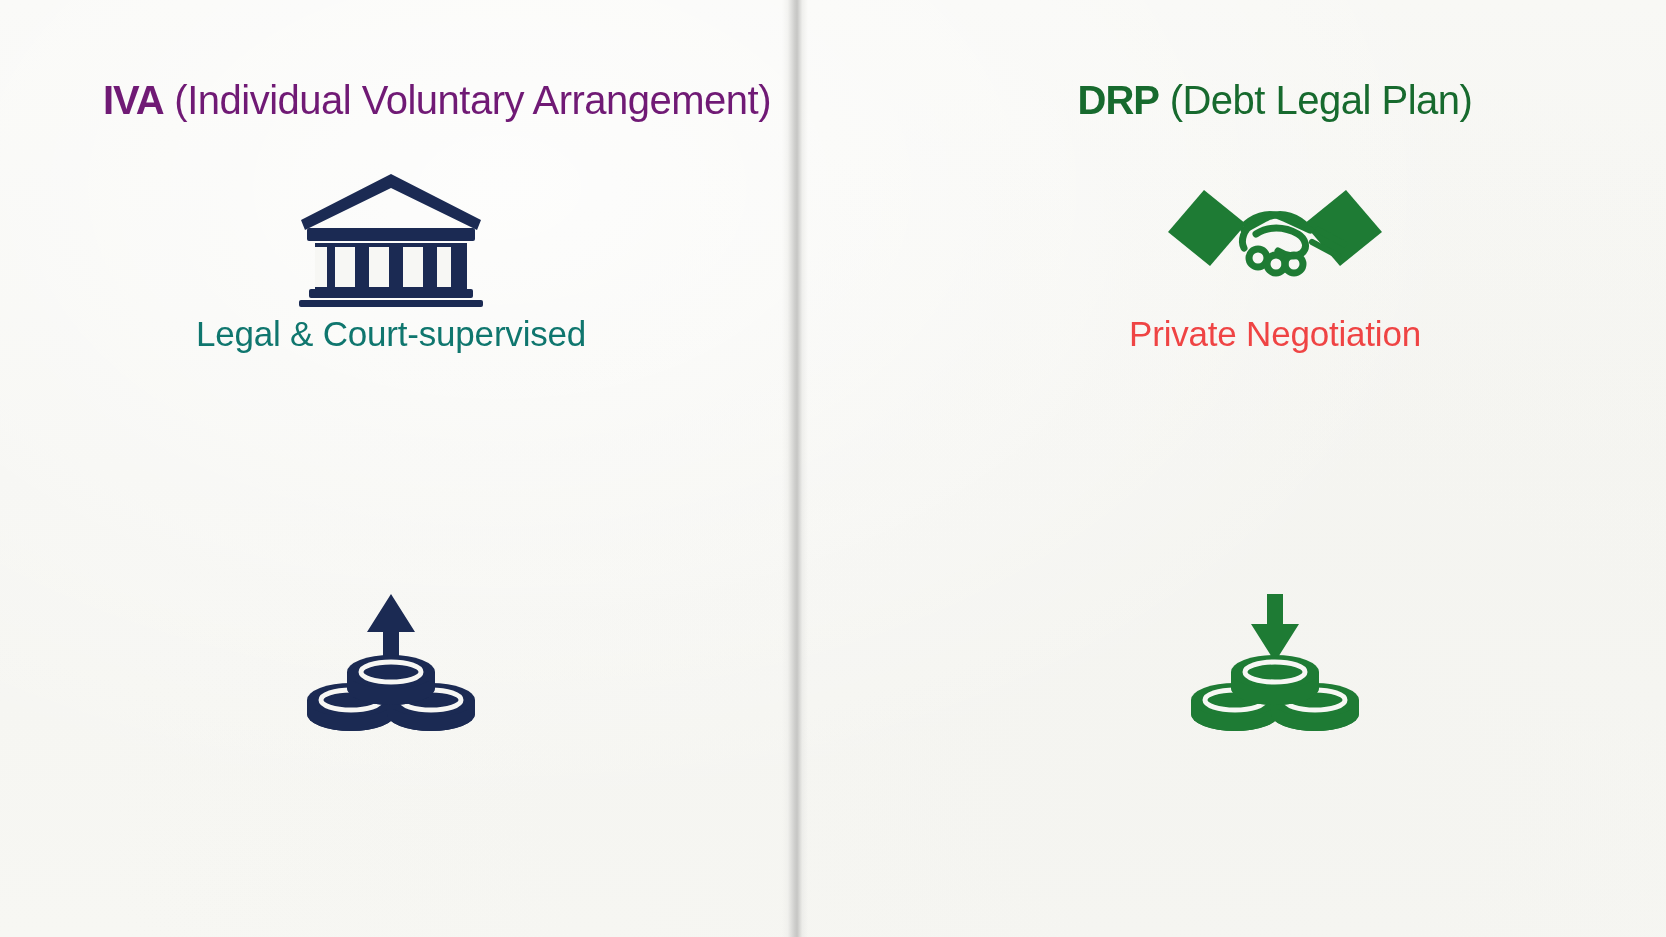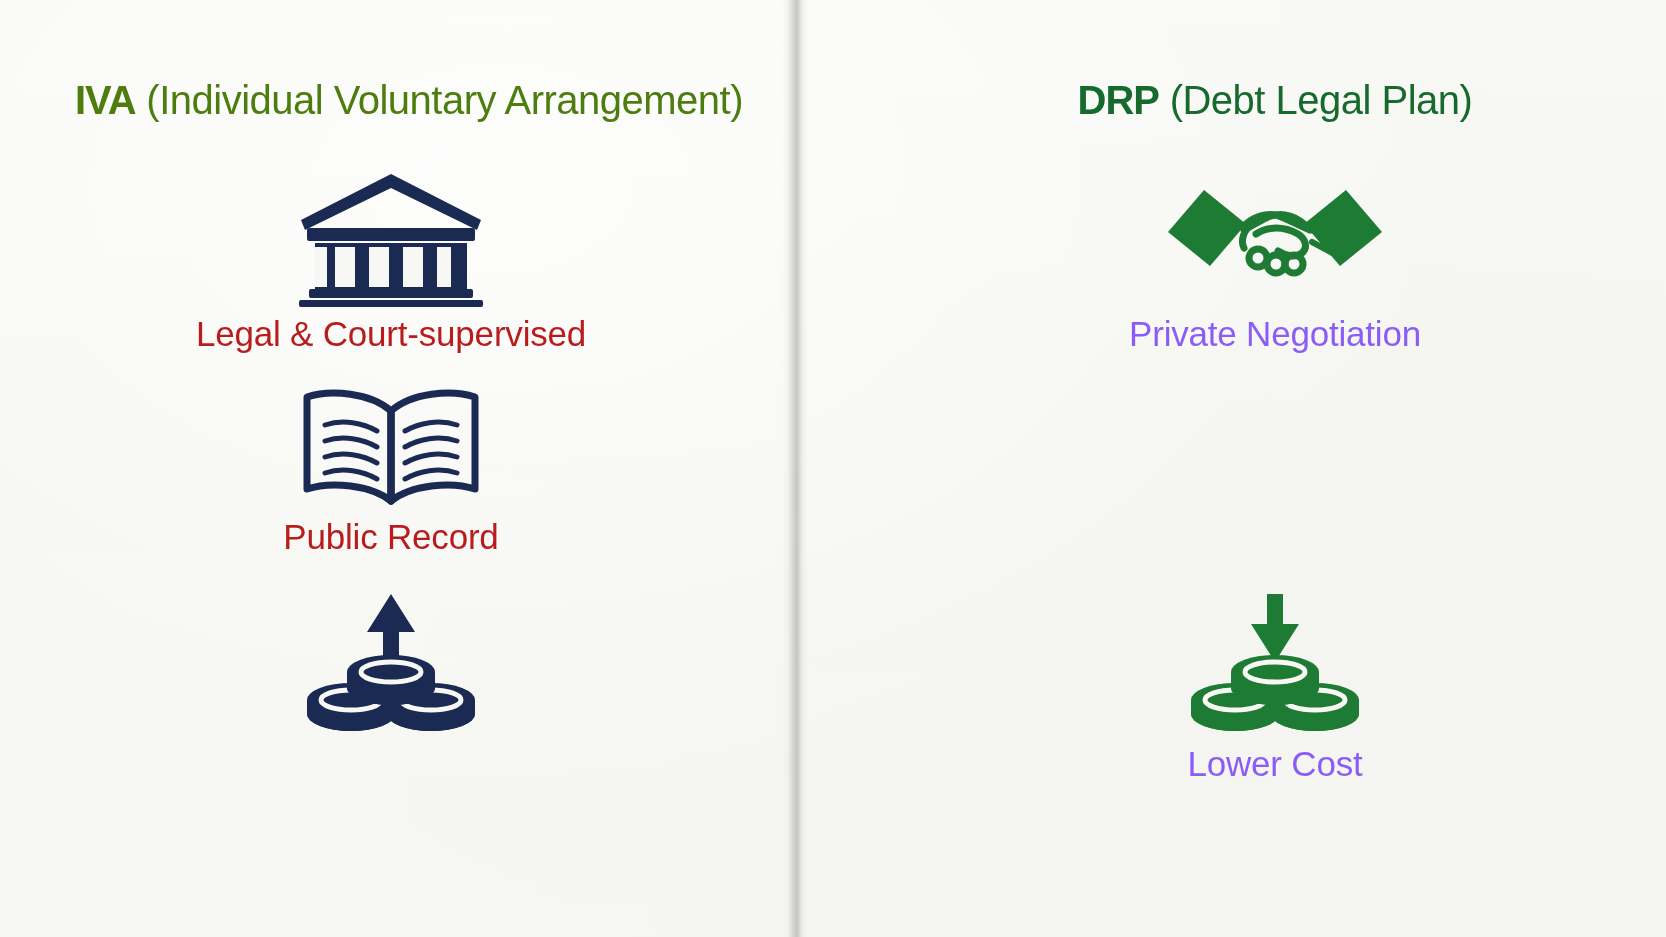--- a/index.html
+++ b/index.html
@@ -87,23 +87,23 @@
     margin-top: 6px;
     white-space: nowrap;
     letter-spacing: -0.2px;
   }
 
   
   .row1 { top: 168px; }
   .row2 { top: 385px; }
   .row3 { top: 588px; }
 
-  .col-left .item-label { color: #b91c1c; }
-  .col-right .item-label { color: #8b5cf6; }
-  .col-left .col-title { color: #4d7c0f; }
+  .col-left .item-label { color: #0f766e; }
+  .col-right .item-label { color: #ef4444; }
+  .col-left .col-title { color: #701a75; margin-left: 28px; }
   .col-right .col-title { color: #176a2e; }
 </style>
 </head>
 <body>
 
 <div class="canvas">
   <div class="paper-texture"></div>
   <div class="divider"></div>
 
   <div class="column col-left">
@@ -127,42 +127,20 @@
           <rect x="146" y="79" width="14" height="40" fill="#f7f7f4"></rect>
           <rect x="24" y="79" width="12" height="40" fill="#f7f7f4"></rect>
 
           <rect x="18" y="121" width="164" height="9" rx="2"></rect>
           <rect x="8" y="132" width="184" height="7" rx="2"></rect>
         </g>
       </svg>
       <span class="item-label">Legal &amp; Court-supervised</span>
     </div>
 
-    <div class="item row2">
-      <svg class="icon-box" width="200" height="126" viewBox="0 0 200 126">
-        <g fill="none" stroke="#1b2a53" stroke-width="7" stroke-linecap="round" stroke-linejoin="round">
-
-          <path d="M100 26 C 80 8, 40 4, 16 12 L16 104 C 40 96, 80 100, 100 116 Z"></path>
-          <path d="M100 26 C 120 8, 160 4, 184 12 L184 104 C 160 96, 120 100, 100 116 Z"></path>
-
-          <path d="M100 26 L100 116"></path>
-
-          <path d="M34 40 C 52 34, 72 38, 86 46" stroke-width="5"></path>
-          <path d="M34 56 C 52 50, 72 54, 86 62" stroke-width="5"></path>
-          <path d="M34 72 C 52 66, 72 70, 86 78" stroke-width="5"></path>
-          <path d="M34 88 C 52 82, 72 86, 86 94" stroke-width="5"></path>
-
-          <path d="M114 46 C 128 38, 148 34, 166 40" stroke-width="5"></path>
-          <path d="M114 62 C 128 54, 148 50, 166 56" stroke-width="5"></path>
-          <path d="M114 78 C 128 70, 148 66, 166 72" stroke-width="5"></path>
-          <path d="M114 94 C 128 86, 148 82, 166 88" stroke-width="5"></path>
-        </g>
-      </svg>
-      <span class="item-label">Public Record</span>
-    </div>
 
     <div class="item row3">
       <svg class="icon-box" width="200" height="150" viewBox="0 0 200 150">
 
         <path d="M100 6 L124 44 L108 44 L108 74 L92 74 L92 44 L76 44 Z" fill="#1b2a53"></path>
 
         <g>
           <ellipse cx="60" cy="126" rx="44" ry="17" fill="#1b2a53"></ellipse>
           <path d="M16 112 L16 126 A44 17 0 0 0 104 126 L104 112 Z" fill="#1b2a53"></path>
           <ellipse cx="60" cy="112" rx="44" ry="17" fill="#1b2a53"></ellipse>
@@ -239,16 +217,15 @@
           <ellipse cx="140" cy="112" rx="30" ry="10" fill="none" stroke="#f7f7f4" stroke-width="5"></ellipse>
         </g>
 
         <g>
           <ellipse cx="100" cy="100" rx="44" ry="17" fill="#1e7b34"></ellipse>
           <path d="M56 84 L56 100 A44 17 0 0 0 144 100 L144 84 Z" fill="#1e7b34"></path>
           <ellipse cx="100" cy="84" rx="44" ry="17" fill="#1e7b34"></ellipse>
           <ellipse cx="100" cy="84" rx="30" ry="10" fill="none" stroke="#f7f7f4" stroke-width="5"></ellipse>
         </g>
       </svg>
-      <span class="item-label">Lower Cost</span>
     </div>
   </div>
 </div>
 
 </body></html>

